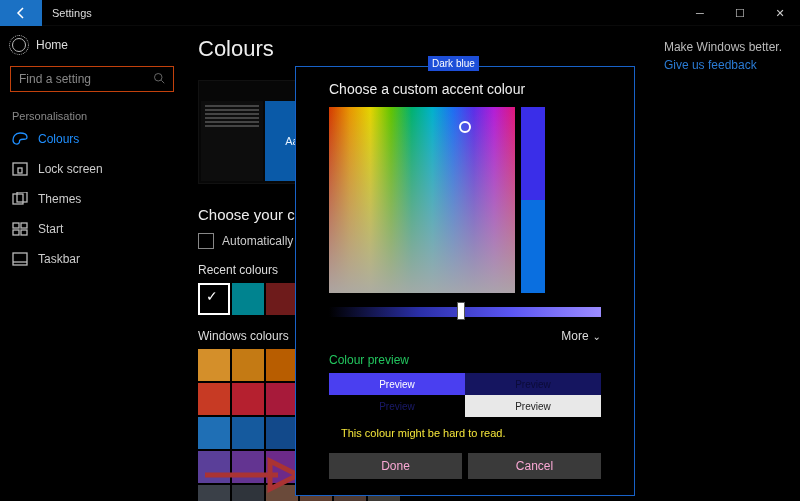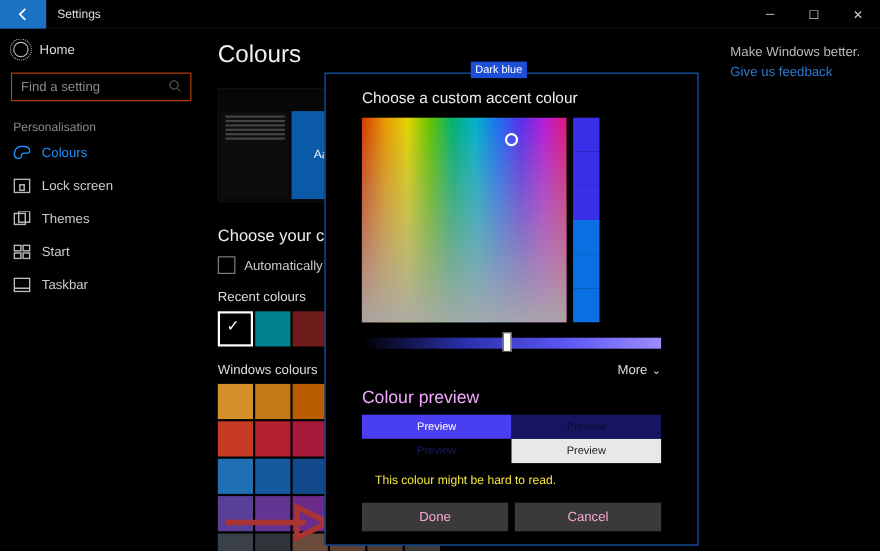--- a/index.html
+++ b/index.html
@@ -52,21 +52,21 @@
       linear-gradient(to bottom, rgba(170,170,170,0) 0%, rgba(170,170,170,0.95) 100%),
       linear-gradient(to right, #d43a00,#e89600,#e4d400,#62c400,#00b171,#00b1cc,#1d6ef2,#5a2ee8,#b41cd6,#e0177a);
       position:relative; }
   .ring { position:absolute; width:12px; height:12px; border:2px solid #fff; border-radius:50%; left:130px; top:14px; }
   .huebar { width:24px; display:flex; flex-direction:column; }
   .huebar div { flex:1; }
   .slider-row { margin:14px 0 8px; height:10px; position:relative; background:linear-gradient(to right,#000,#2a2fa8,#5a55f2,#9c8cff); }
   .slider-thumb { position:absolute; top:-5px; left:128px; width:8px; height:18px; background:#fff; border:1px solid #555; }
   .more-row { text-align:right; font-size:12px; color:#ddd; padding:4px 0 10px; }
   .more-row span.chev { font-size:10px; margin-left:4px;}
-  .cp-label { font-size:16px; color:#f0abfc; margin-bottom:6px; }
+  .cp-label { font-size:12px; color:#22c55e; margin-bottom:6px; }
   .preview-grid { display:flex; flex-wrap:wrap; }
   .pv { width:50%; height:22px; display:flex; align-items:center; justify-content:center; font-size:10px; }
   .pv1{ background:#4a3ff0; color:#fff;} .pv2{ background:#151560; color:#0b0b38;}
   .pv3{ background:#000; color:#1a1a6a;} .pv4{ background:#e8e8e8; color:#222;}
   .warn { color:#f5e63a; font-size:11px; margin:10px 12px 14px; }
   .dlg-btns { display:flex; gap:6px; margin:0 -16px; padding:0 16px 10px;}
   .dlg-btn { flex:1; height:26px; background:#3a3a3a; color:#f9a8d4; display:flex; align-items:center; justify-content:center; font-size:12px; }
   
   .arrow { position:absolute; left:200px; top:455px; width:100px; height:40px; z-index:40; pointer-events:none; }
   .arrow svg { width:100px; height:40px; }

